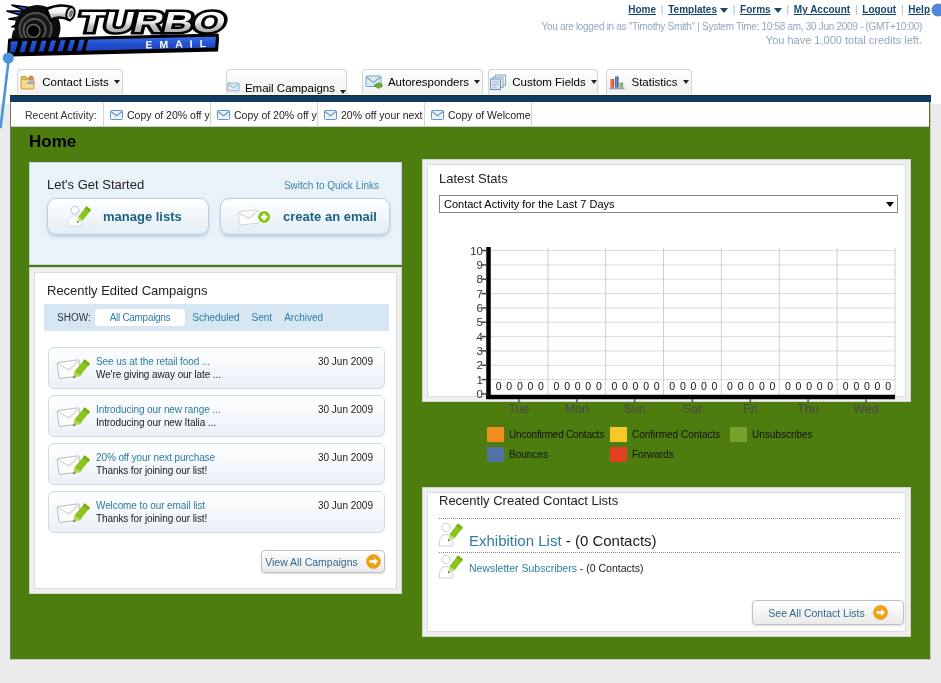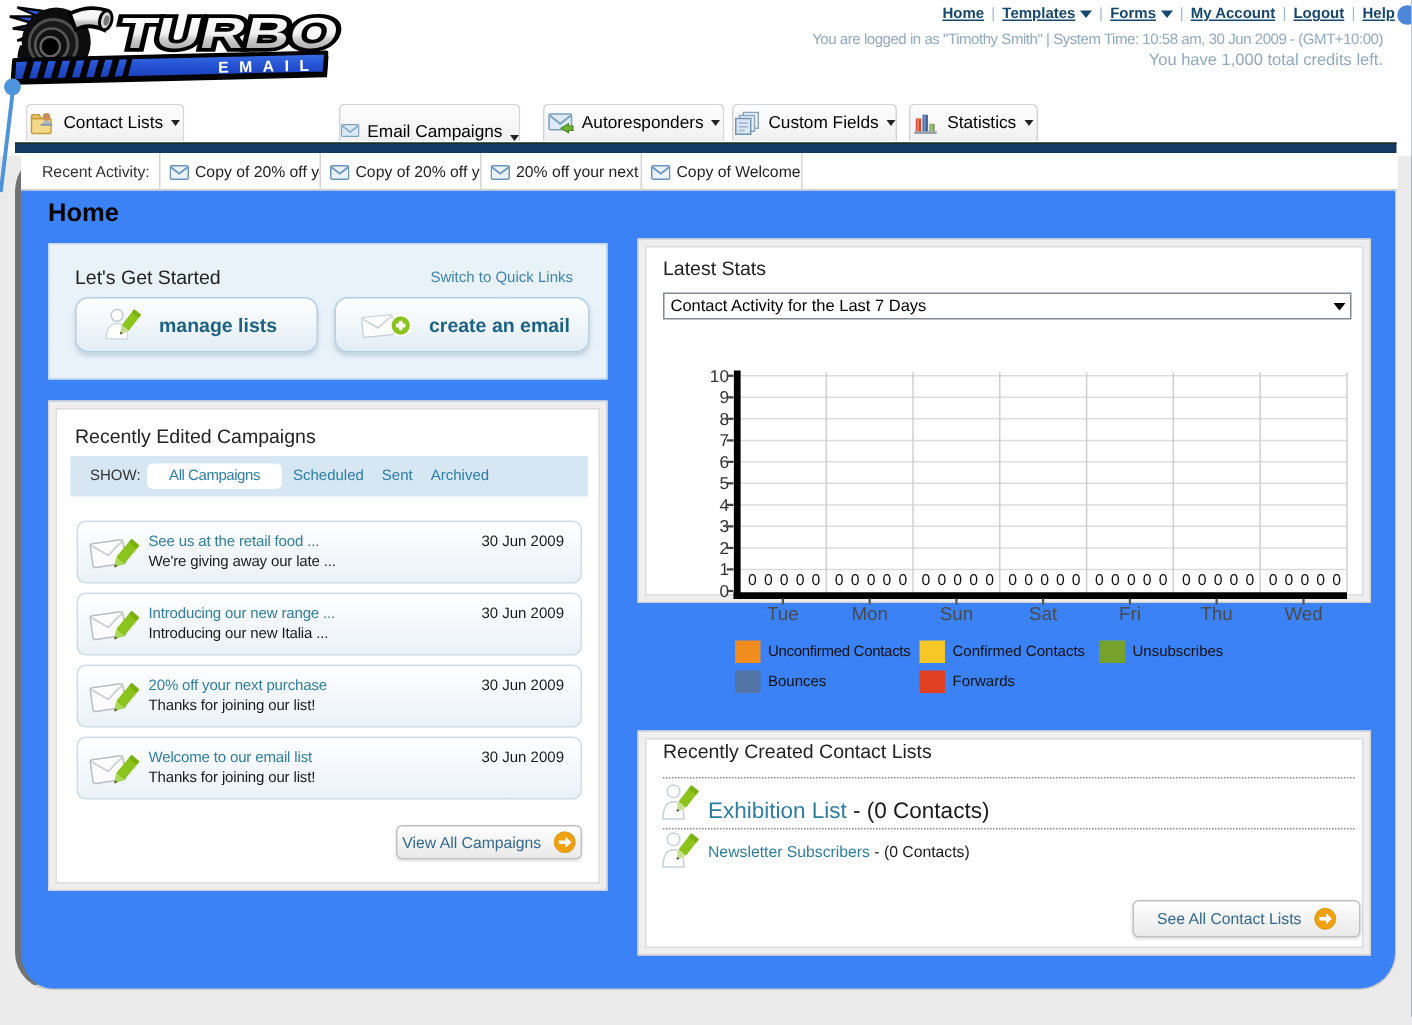--- a/index.html
+++ b/index.html
@@ -1,39 +1,39 @@
 <!DOCTYPE html>
 <html><head>
 <meta charset="utf-8">
 <style>
 * { margin:0; padding:0; box-sizing:border-box; }
 html,body { width:941px; height:683px; overflow:hidden; }
 body { font-family:"Liberation Sans", sans-serif; background:#ebebeb; position:relative; }
 #header { position:absolute; left:0; top:0; width:941px; height:104px; background:#fff; }
-#container { position:absolute; left:10px; top:102px; width:921px; height:558px; background:#3b82f6; border-left:4px solid #737373; border-right:1px solid #c9c9c9; border-bottom:1px solid #c9c9c9;border-radius:25px; }
+#container { position:absolute; left:10px; top:102px; width:921px; height:558px; background:#4d7c0f; border-left:1px solid #737373; border-right:1px solid #c9c9c9; border-bottom:1px solid #c9c9c9; }
 .abs { position:absolute; }
 
 #toplinks { position:absolute; top:4px; right:11px; font-size:10px; color:#9db6cc; }
 #toplinks a { color:#16486f; text-decoration:underline; font-weight:bold; }
 #toplinks .sep { color:#9db6cc; margin:0 2px; font-weight:normal; }
 #sysline { position:absolute; top:21px; right:19px; font-size:10px; letter-spacing:-0.3px; color:#8fa9c0; }
 #credline { position:absolute; top:34px; right:19px; font-size:11px; color:#8fa9c0; }
 .caret { display:inline-block; width:0; height:0; border-left:4px solid transparent; border-right:4px solid transparent; border-top:5px solid #16486f; vertical-align:middle; margin-left:3px; }
 
 .tab { position:absolute; top:69px; height:25px; background:linear-gradient(#fefefe,#f0f0f0); border:1px solid #d4d4d4; border-bottom:none; border-radius:4px 4px 0 0; font-size:11.5px; color:#000; display:flex; align-items:center; justify-content:center; gap:5px; white-space:nowrap; }
 .tab .tcaret { width:0; height:0; border-left:3.5px solid transparent; border-right:3.5px solid transparent; border-top:4.5px solid #222; }
 #navybar { position:absolute; left:10px; top:95px; width:920px; height:7px; background:#123a63; border-top:1px solid #142e28; box-sizing:border-box; width:920.5px; }
 
 #recentbar { position:absolute; left:0; top:0; width:918px; height:25px; border-bottom:1px solid #cccccc; background:#fff; font-size:11px; color:#333; }
 .ritem { position:absolute; top:0; height:25px; border-right:1px solid #d5d5d5; display:flex; align-items:center; padding-left:6px; gap:4px; font-size:10.5px; color:#222; overflow:hidden; white-space:nowrap; }
 
 h1 { font-size:17px; color:#000; font-weight:bold; }
 .ptitle { font-size:13px; color:#222; }
 
-#panelA { position:absolute; left:18px; top:60px; width:373px; height:91px; background:#e9f2f9; border:1px solid #c3d8e6; }
+#panelA { position:absolute; left:18px; top:60px; width:373px; height:103px; background:#e9f2f9; border:1px solid #c3d8e6; }
 #panelB { position:absolute; left:18px; top:165px; width:373px; height:327px; background:#fff; border:1px solid #d4d4d4; box-shadow: inset 0 0 0 4px #efefef, inset 0 0 0 5px #dcdcdc; }
 #panelC { position:absolute; left:411px; top:57px; width:489px; height:243px; background:#fff; border:1px solid #d4d4d4; box-shadow: inset 0 0 0 4px #efefef, inset 0 0 0 5px #dcdcdc; }
 #panelD { position:absolute; left:411px; top:385px; width:489px; height:150px; background:#fff; border:1px solid #d4d4d4; box-shadow: inset 0 0 0 4px #efefef, inset 0 0 0 5px #dcdcdc; }
 .bigbtn { position:absolute; height:37px; background:linear-gradient(#ffffff,#e2edf5); border:1px solid #b5cfe2; border-radius:9px; box-shadow:0 2px 3px rgba(120,150,170,0.35); display:flex; align-items:center; justify-content:flex-start; padding-left:16px; gap:9px; font-size:13px; font-weight:bold; color:#1c6285; }
 .showbar { position:absolute; left:14px; top:36px; width:345px; height:27px; background:#d6e6f3; display:flex; align-items:center; font-size:10px; color:#2d7fa8; }
 .citem { position:absolute; left:18px; width:337px; height:42px; background:linear-gradient(#ffffff,#eaf1f8); border:1px solid #ccdce9; border-radius:6px; }
 .citem .ct { position:absolute; left:47px; top:8px; font-size:10px; letter-spacing:-0.1px; color:#2e7ea0; }
 .citem .cs { position:absolute; left:47px; top:21px; font-size:10px; letter-spacing:-0.1px; color:#1a1a1a; }
 .citem .cd { position:absolute; right:11px; top:8px; font-size:10px; color:#1a1a1a; }
 .smallbtn { position:absolute; background:linear-gradient(#ffffff,#e9e9e9); border:1px solid #c0c0c0; border-radius:4px; box-shadow:0 1px 2px rgba(0,0,0,0.15); display:flex; align-items:center; justify-content:center; gap:8px; font-size:10.5px; color:#33688f; }

